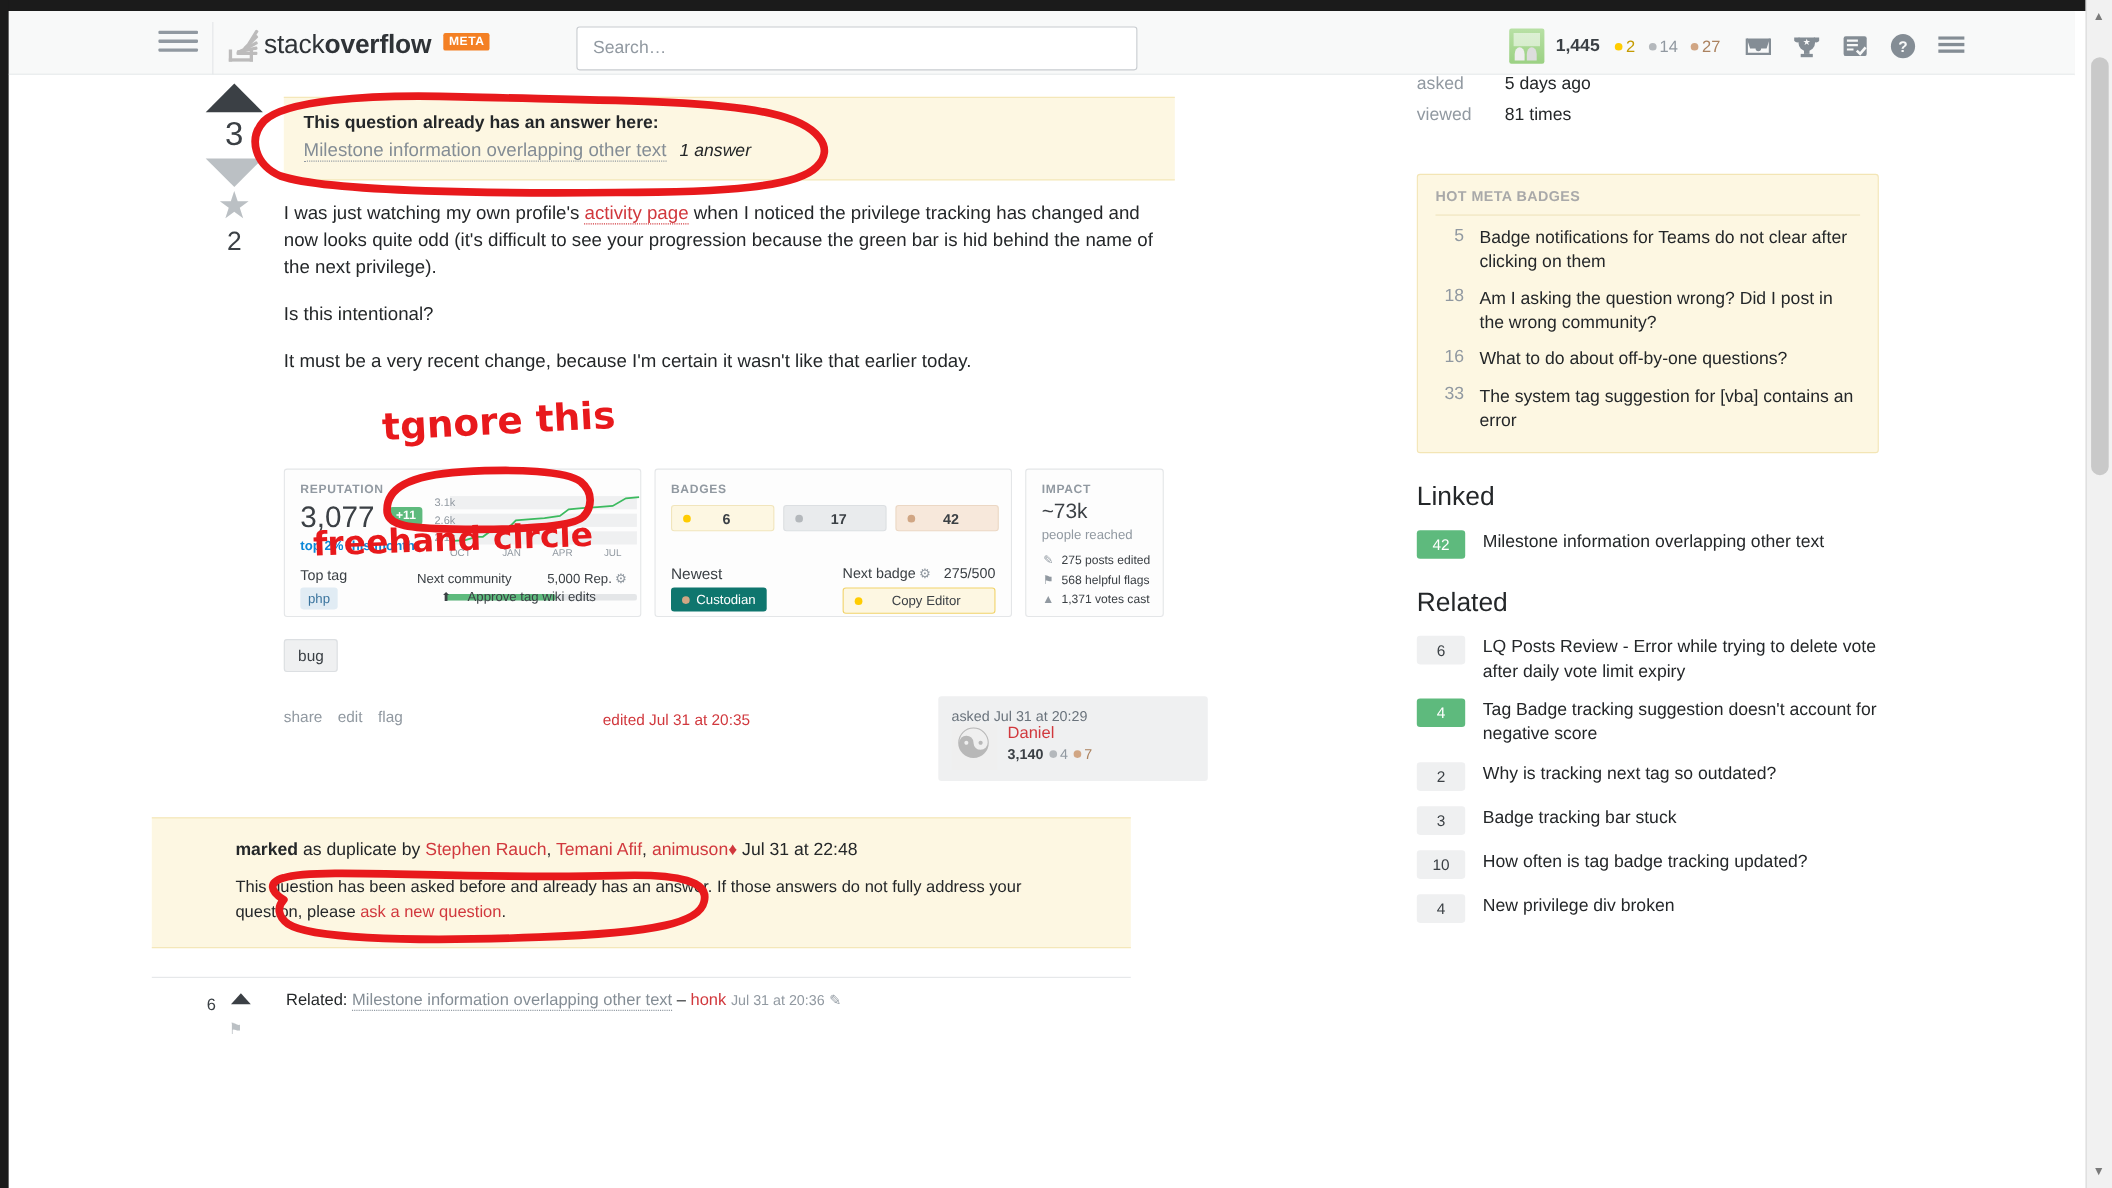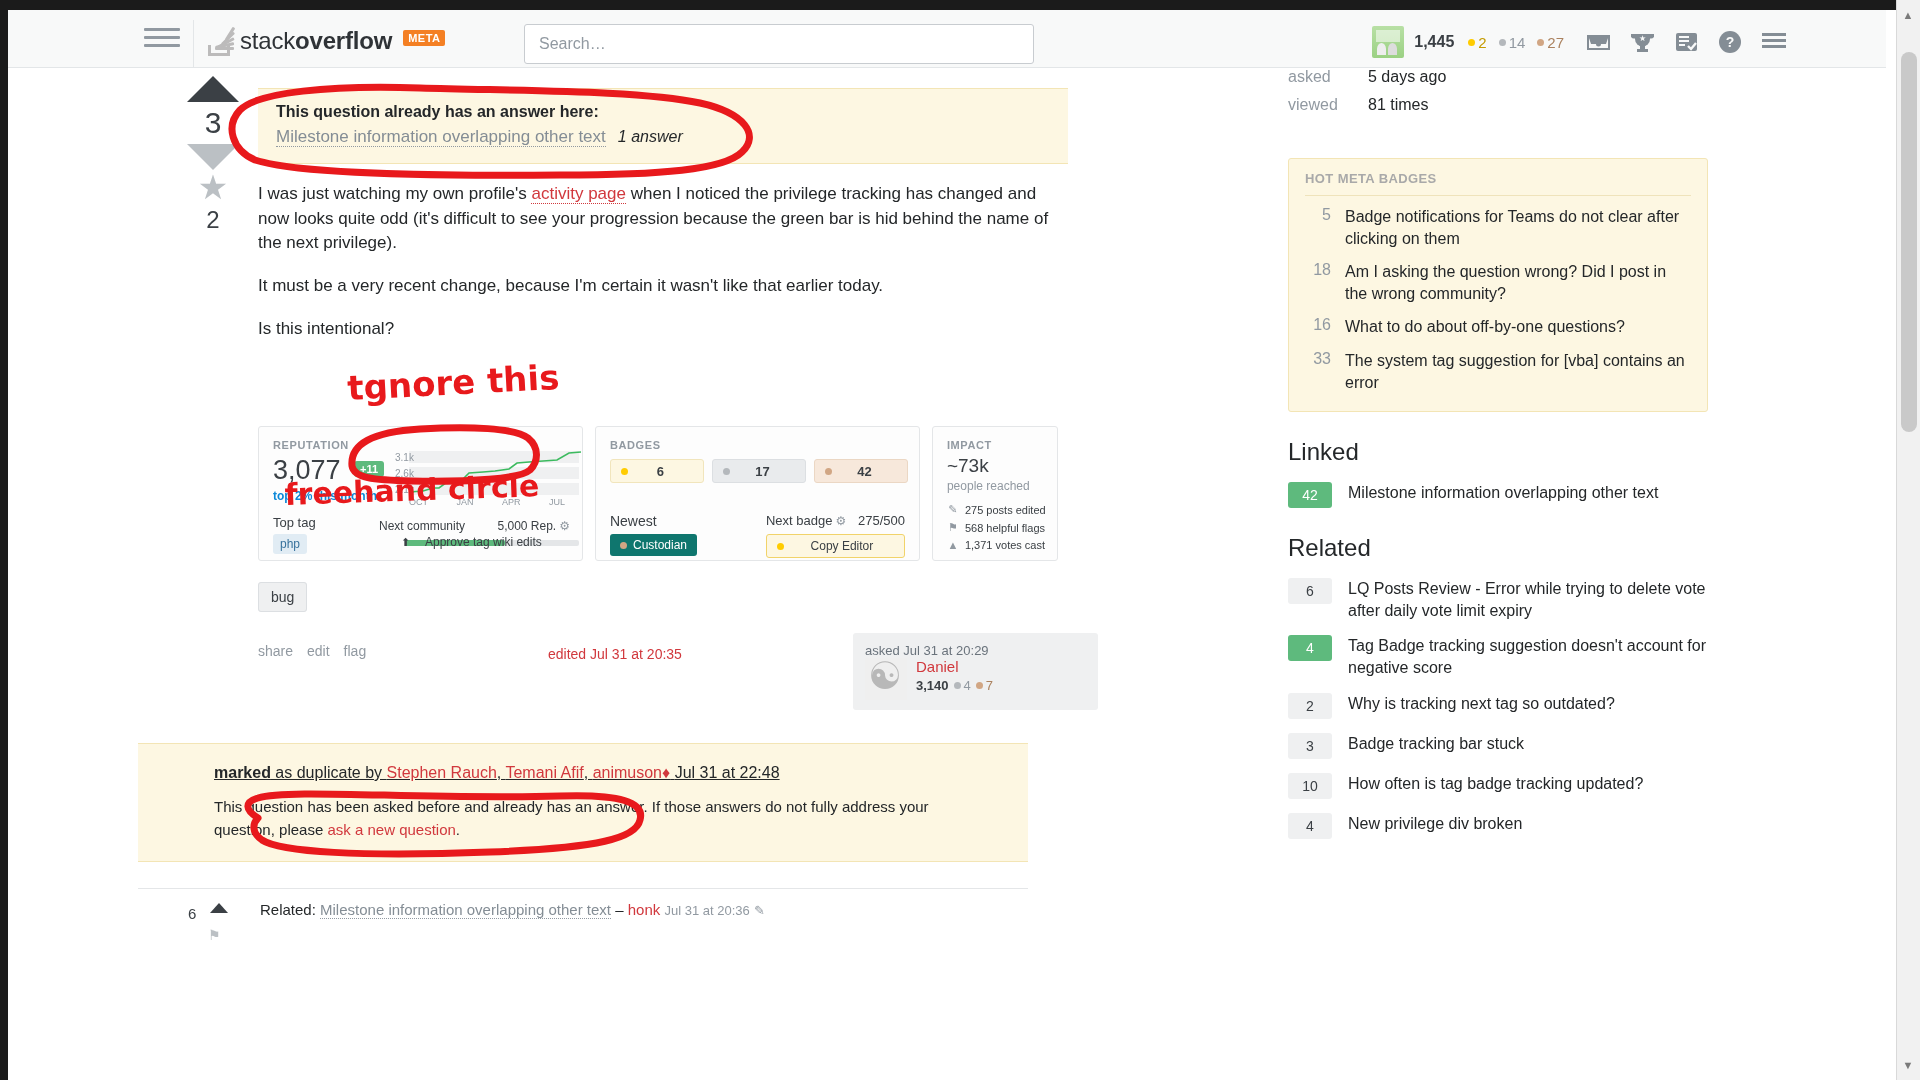--- a/index.html
+++ b/index.html
@@ -140,21 +140,21 @@
   #askedcard { position:absolute; right:-30px; top:545px; width:245px; background:#eff0f1; border-radius:3px; padding:10px 12px; }
   .askedcard-t { font-size:13px; color:#6a737c; margin-bottom:0; }
   .uavatar { width:42px; height:42px; background:#efefef; float:left; margin-right:9px; position:relative; overflow:hidden; }
   .uavatar::before { content:"☯"; position:absolute; left:3px; top:-4px; font-size:38px; color:#b8b8b8; }
   .uname { font-size:15px; color:#d1383d; cursor:pointer; }
   .urep { font-size:13px; font-weight:bold; color:#3b4045; margin-top:3px; display:flex; align-items:center; gap:5px; }
   .urep .sm { font-weight:normal; display:flex; align-items:center; gap:3px; }
 
   
   #dupnotice { position:absolute; left:-120px; top:655px; width:890px; background:#fdf7e2; border-top:1px solid #f3e5b5; border-bottom:1px solid #f3e5b5; padding:20px 76px 20px 76px; }
-  #dupnotice .l1 { font-size:16px; color:#242729; margin-bottom:14px;text-decoration:underline; }
+  #dupnotice .l1 { font-size:16px; color:#242729; margin-bottom:14px; }
   #dupnotice .l1 b { font-weight:bold; }
   #dupnotice .l1 a { color:#d1383d; text-decoration:none; cursor:pointer; }
   #dupnotice .l2 { font-size:15px; line-height:1.5; color:#242729; }
   #dupnotice .l2 a { color:#d1383d; text-decoration:none; cursor:pointer; }
 
   
   #comment { position:absolute; left:-120px; top:800px; width:890px; border-top:1px solid #e4e6e8; padding:12px 0 0 0; }
   .cm-score { position:absolute; left:50px; top:16px; font-size:15px; color:#3b4045; }
   .cm-arrow { position:absolute; left:72px; top:14px; width:0; height:0; border-left:9px solid transparent; border-right:9px solid transparent; border-bottom:10px solid #3b4045; cursor:pointer; }
   .cm-flag { position:absolute; left:70px; top:38px; color:#bbc0c4; font-size:14px; cursor:pointer; }
@@ -283,23 +283,23 @@
 
   <div id="post">
 
     <div class="dupe-banner">
       <div class="t">This question already has an answer here:</div>
       <a class="dupe-link">Milestone information overlapping other text</a><span class="dupe-ans">1 answer</span>
     </div>
 
     <p class="para"><span>I was just watching my own profile's </span><a>activity page</a><span> when I noticed the privilege tracking has changed and now looks quite odd (it's difficult to see your progression because the green bar is hid behind the name of the next privilege).</span></p>
 
+    <p class="para">Is this intentional?</p>
+
     <p class="para">It must be a very recent change, because I'm certain it wasn't like that earlier today.</p>
-
-    <p class="para">Is this intentional?</p>
 
     <div id="cards">
 
       <div class="card" id="card-rep">
         <div class="card-label">REPUTATION</div>
         <div class="rep-num">3,077</div>
         <div class="rep-delta">+11</div>
         <div class="rep-top">top 2% this month</div>
         <div class="toptag-label">Top tag</div>
         <div class="tagchip">php</div>

